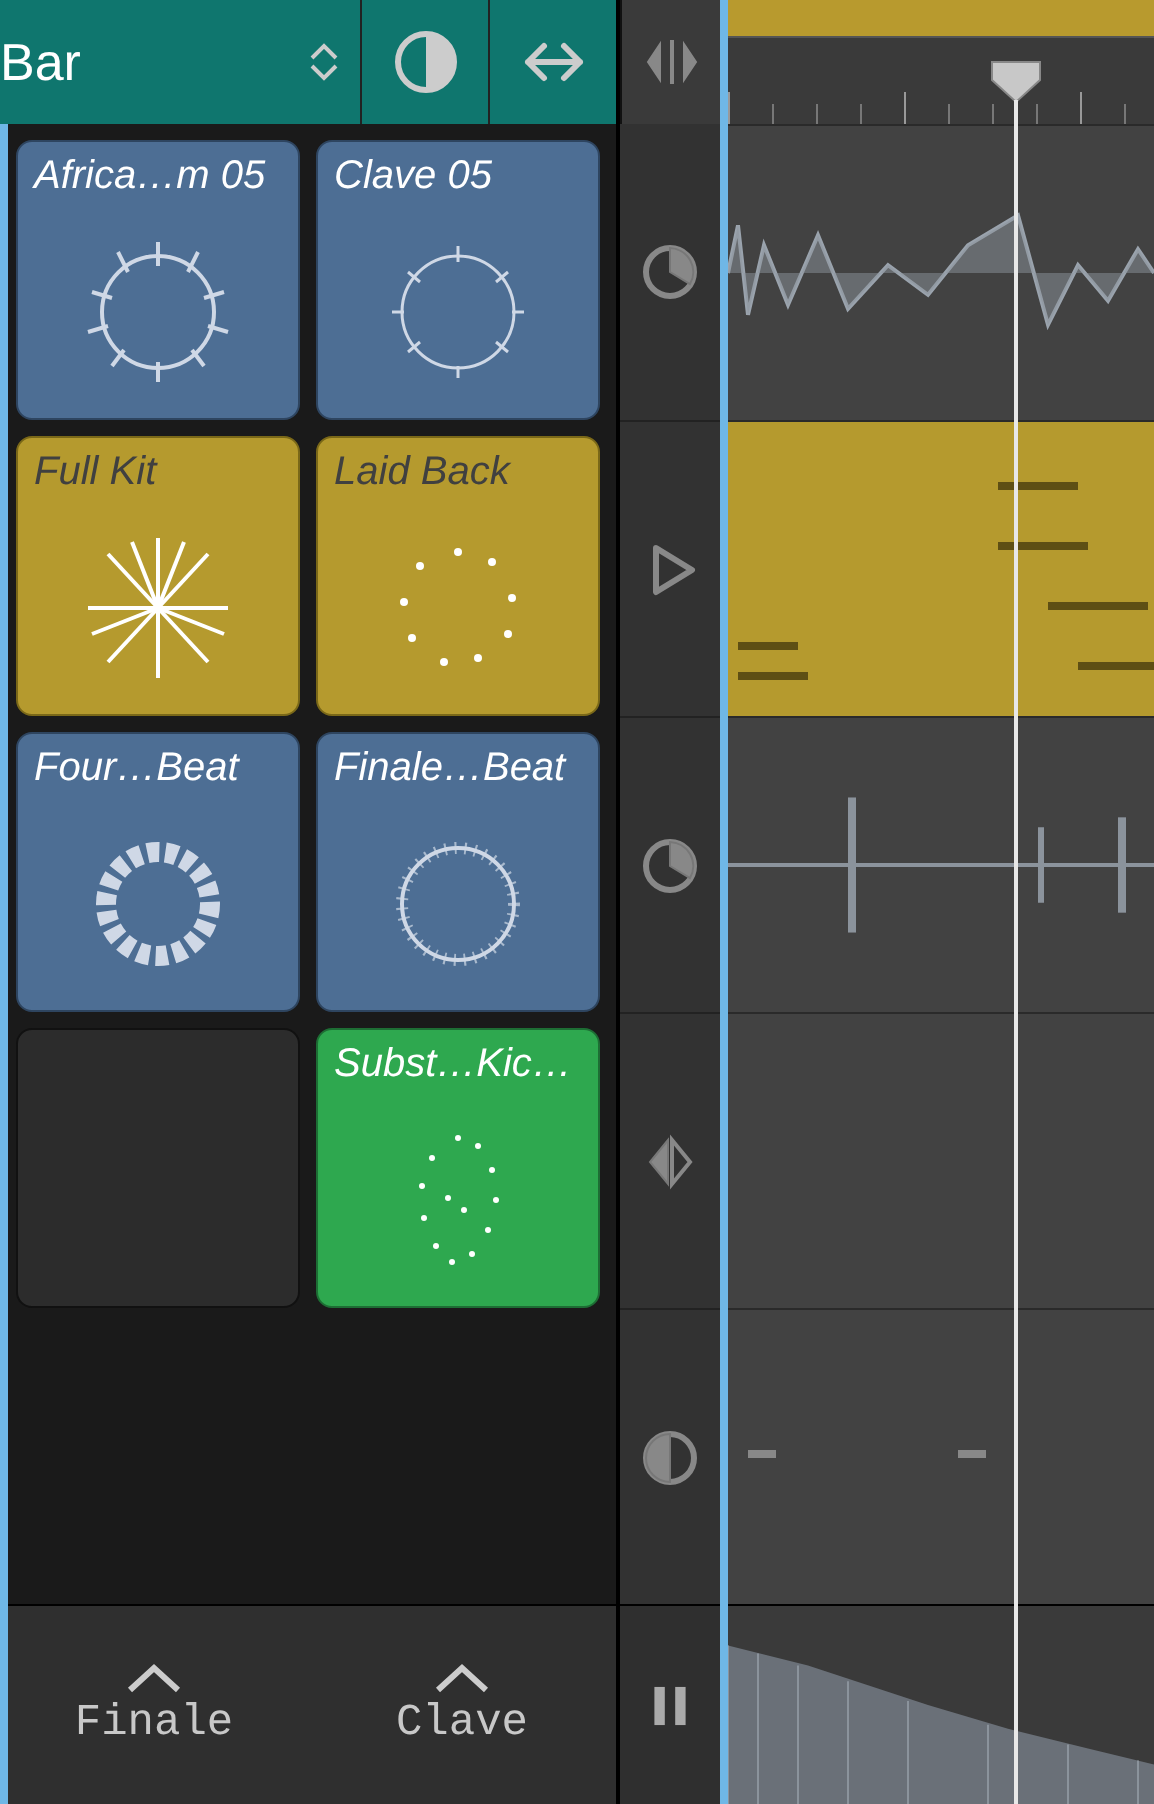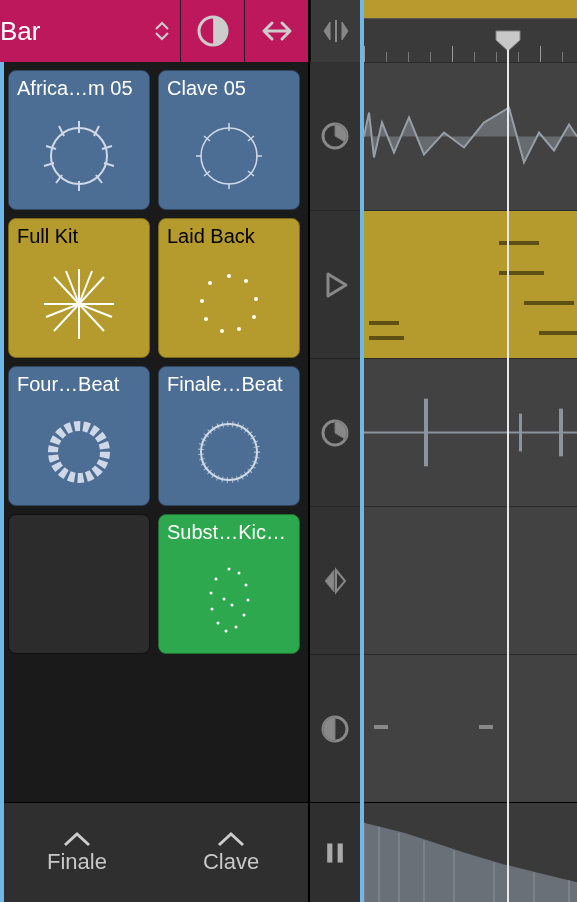--- a/index.html
+++ b/index.html
@@ -7,21 +7,21 @@
     width: 577px; height: 902px;
     background: #2a2a2a;
     font-family: -apple-system, Helvetica, Arial, sans-serif;
     color: #ddd;
     overflow: hidden;
     position: relative;
   }
   
   .topbar {
     position: absolute; left: 0; top: 0; width: 310px; height: 62px;
-    background: #be185d;
+    background: #0f766e;
     display: flex; align-items: flex-start;
     border-right: 2px solid #000;
   }
   .dropdown {
     flex: 1; height: 100%; display: flex; align-items: center;
     padding: 0 8px 0 0; color: #fff; font-size: 26px;
   }
   .dropdown-label { flex: 1; text-align: left; }
   .stepper {
     width: 20px; display: flex; flex-direction: column; gap: 2px;
@@ -38,45 +38,45 @@
   .grid-panel {
     position: absolute; left: 0; top: 62px; width: 310px; height: 740px;
     background: #1a1a1a; border-right: 2px solid #000;
     padding: 8px;
   }
   .cell-row { display: flex; gap: 8px; height: 140px; margin-bottom: 8px; }
   .cell {
     width: 147px; height: 140px; border-radius: 8px;
     display: flex; flex-direction: column; align-items: center;
     padding-top: 4px; font-size: 20px; color: #fff;
-    position: relative; overflow: hidden;
+    position: relative; overflow: hidden; font-style: italic;
   }
   .cell.empty { background: #2c2c2c; border: 1px solid #111; }
   .cell.blue  { background: #4d6e94; border: 1px solid #2e4560; }
   .cell.yellow{ background: #b59a2e; border: 1px solid #7a6818; }
   .cell.green { background: #2ea84f; border: 1px solid #1d6e34; }
   .cell-label {
     width: 100%; text-align: left; padding: 2px 8px;
     white-space: nowrap; overflow: hidden; text-overflow: ellipsis;
     font-size: 20px;
   }
-  .cell.yellow .cell-label { color: #000000; }
+  .cell.yellow .cell-label { color: #404040; }
   .waveform-circle {
     flex: 1; display: flex; align-items: center; justify-content: center;
   }
 
   
   .bottombar {
     position: absolute; left: 0; top: 802px; width: 310px; height: 100px;
     background: #2f2f2f; border-top: 1px solid #000; border-right: 2px solid #000;
     display: flex;
   }
   .switcher {
     flex: 1; display: flex; flex-direction: column; align-items: center;
-    justify-content: center; gap: 2px; color: #c8c8c8;
+    justify-content: center; gap: 2px; color: #c8c8c8; font-family: Liberation Mono, monospace;
   }
   .switcher svg { width: 28px; height: 16px; }
   .switcher-label { font-size: 22px; }
 
   
   .track-col {
     position: absolute; left: 310px; top: 62px; width: 50px; height: 740px;
     background: #323232;
   }
   .track-btn {

